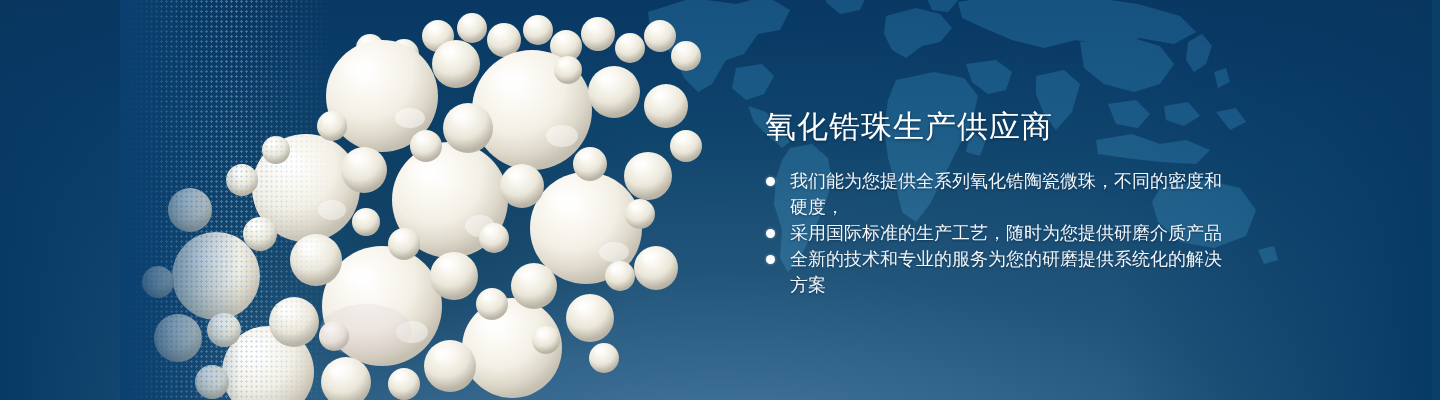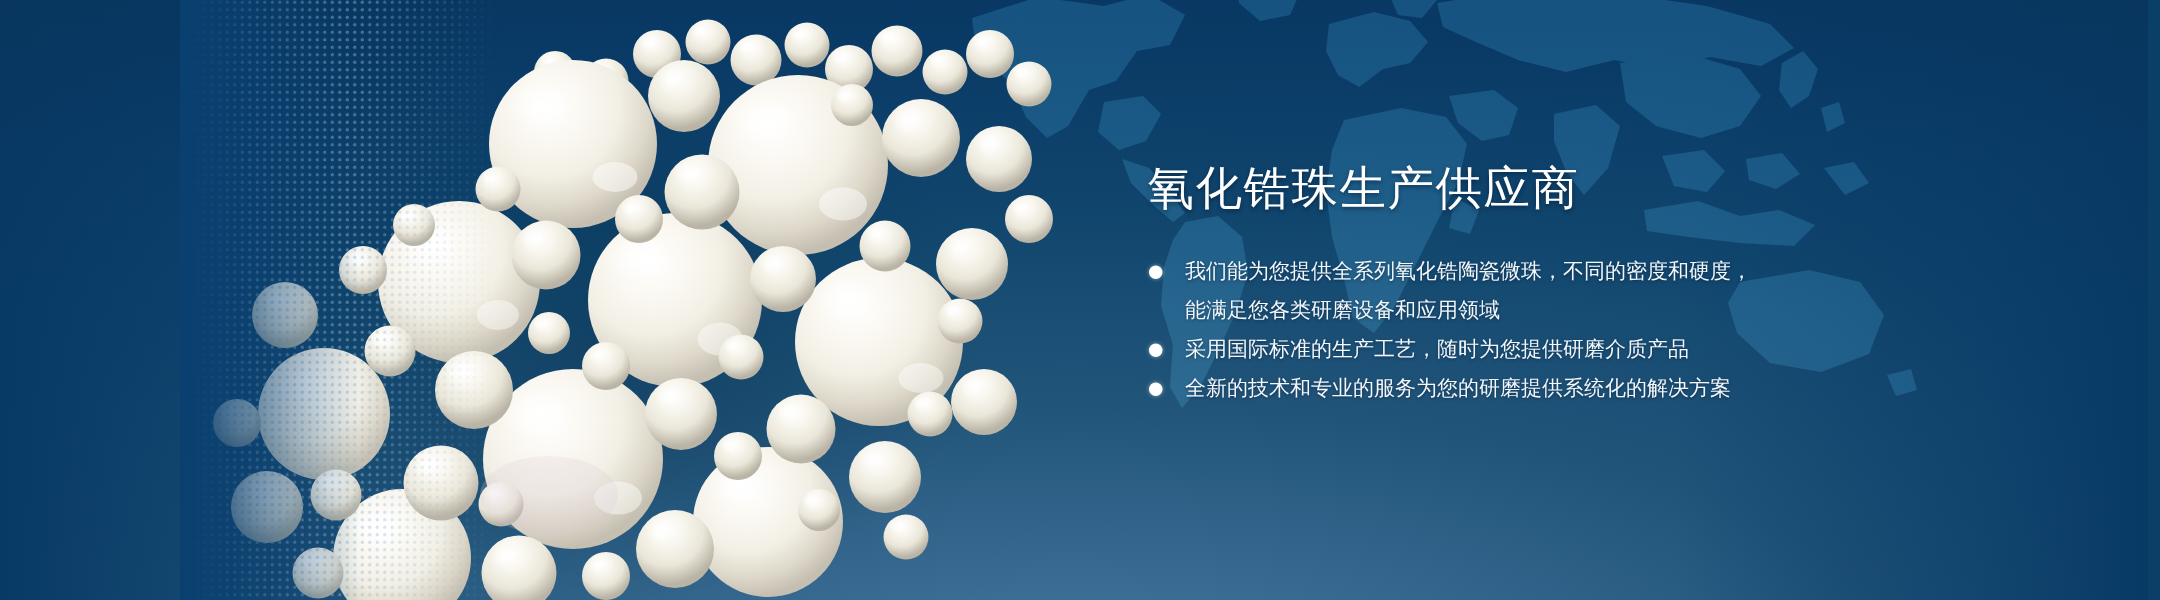--- a/index.html
+++ b/index.html
@@ -79,21 +79,21 @@
     letter-spacing:1px;
     margin:0 0 22px 0;
     text-shadow:0 1px 3px rgba(0,22,45,0.55);
     white-space:nowrap;
   }
   .bullets{list-style:none;margin:0;padding:0;}
   .bullet{
     position:relative;
     padding-left:25px;
     color:#f2f7fb;
-    font-size:14px;
+    font-size:18px;
     line-height:26px;
     margin:0 0 0 0;
     text-shadow:0 1px 2px rgba(0,22,45,0.5);
   }
   .bullet .dot{
     position:absolute;
     left:1px;top:9px;
     width:9px;height:9px;
     border-radius:50%;
     background:#ffffff;
@@ -339,21 +339,20 @@
 
   <div class="copy">
 
     <h1 class="headline">氧化锆珠生产供应商</h1>
 
     <ul class="bullets">
 
       <li class="bullet">
         <span class="dot"></span>
         <span>我们能为您提供全系列氧化锆陶瓷微珠，不同的密度和硬度，</span>
-        <span class="line2">能满足您各类研磨设备和应用领域</span>
       </li>
 
       <li class="bullet">
         <span class="dot"></span>
         <span>采用国际标准的生产工艺，随时为您提供研磨介质产品</span>
       </li>
 
       <li class="bullet">
         <span class="dot"></span>
         <span>全新的技术和专业的服务为您的研磨提供系统化的解决方案</span>

